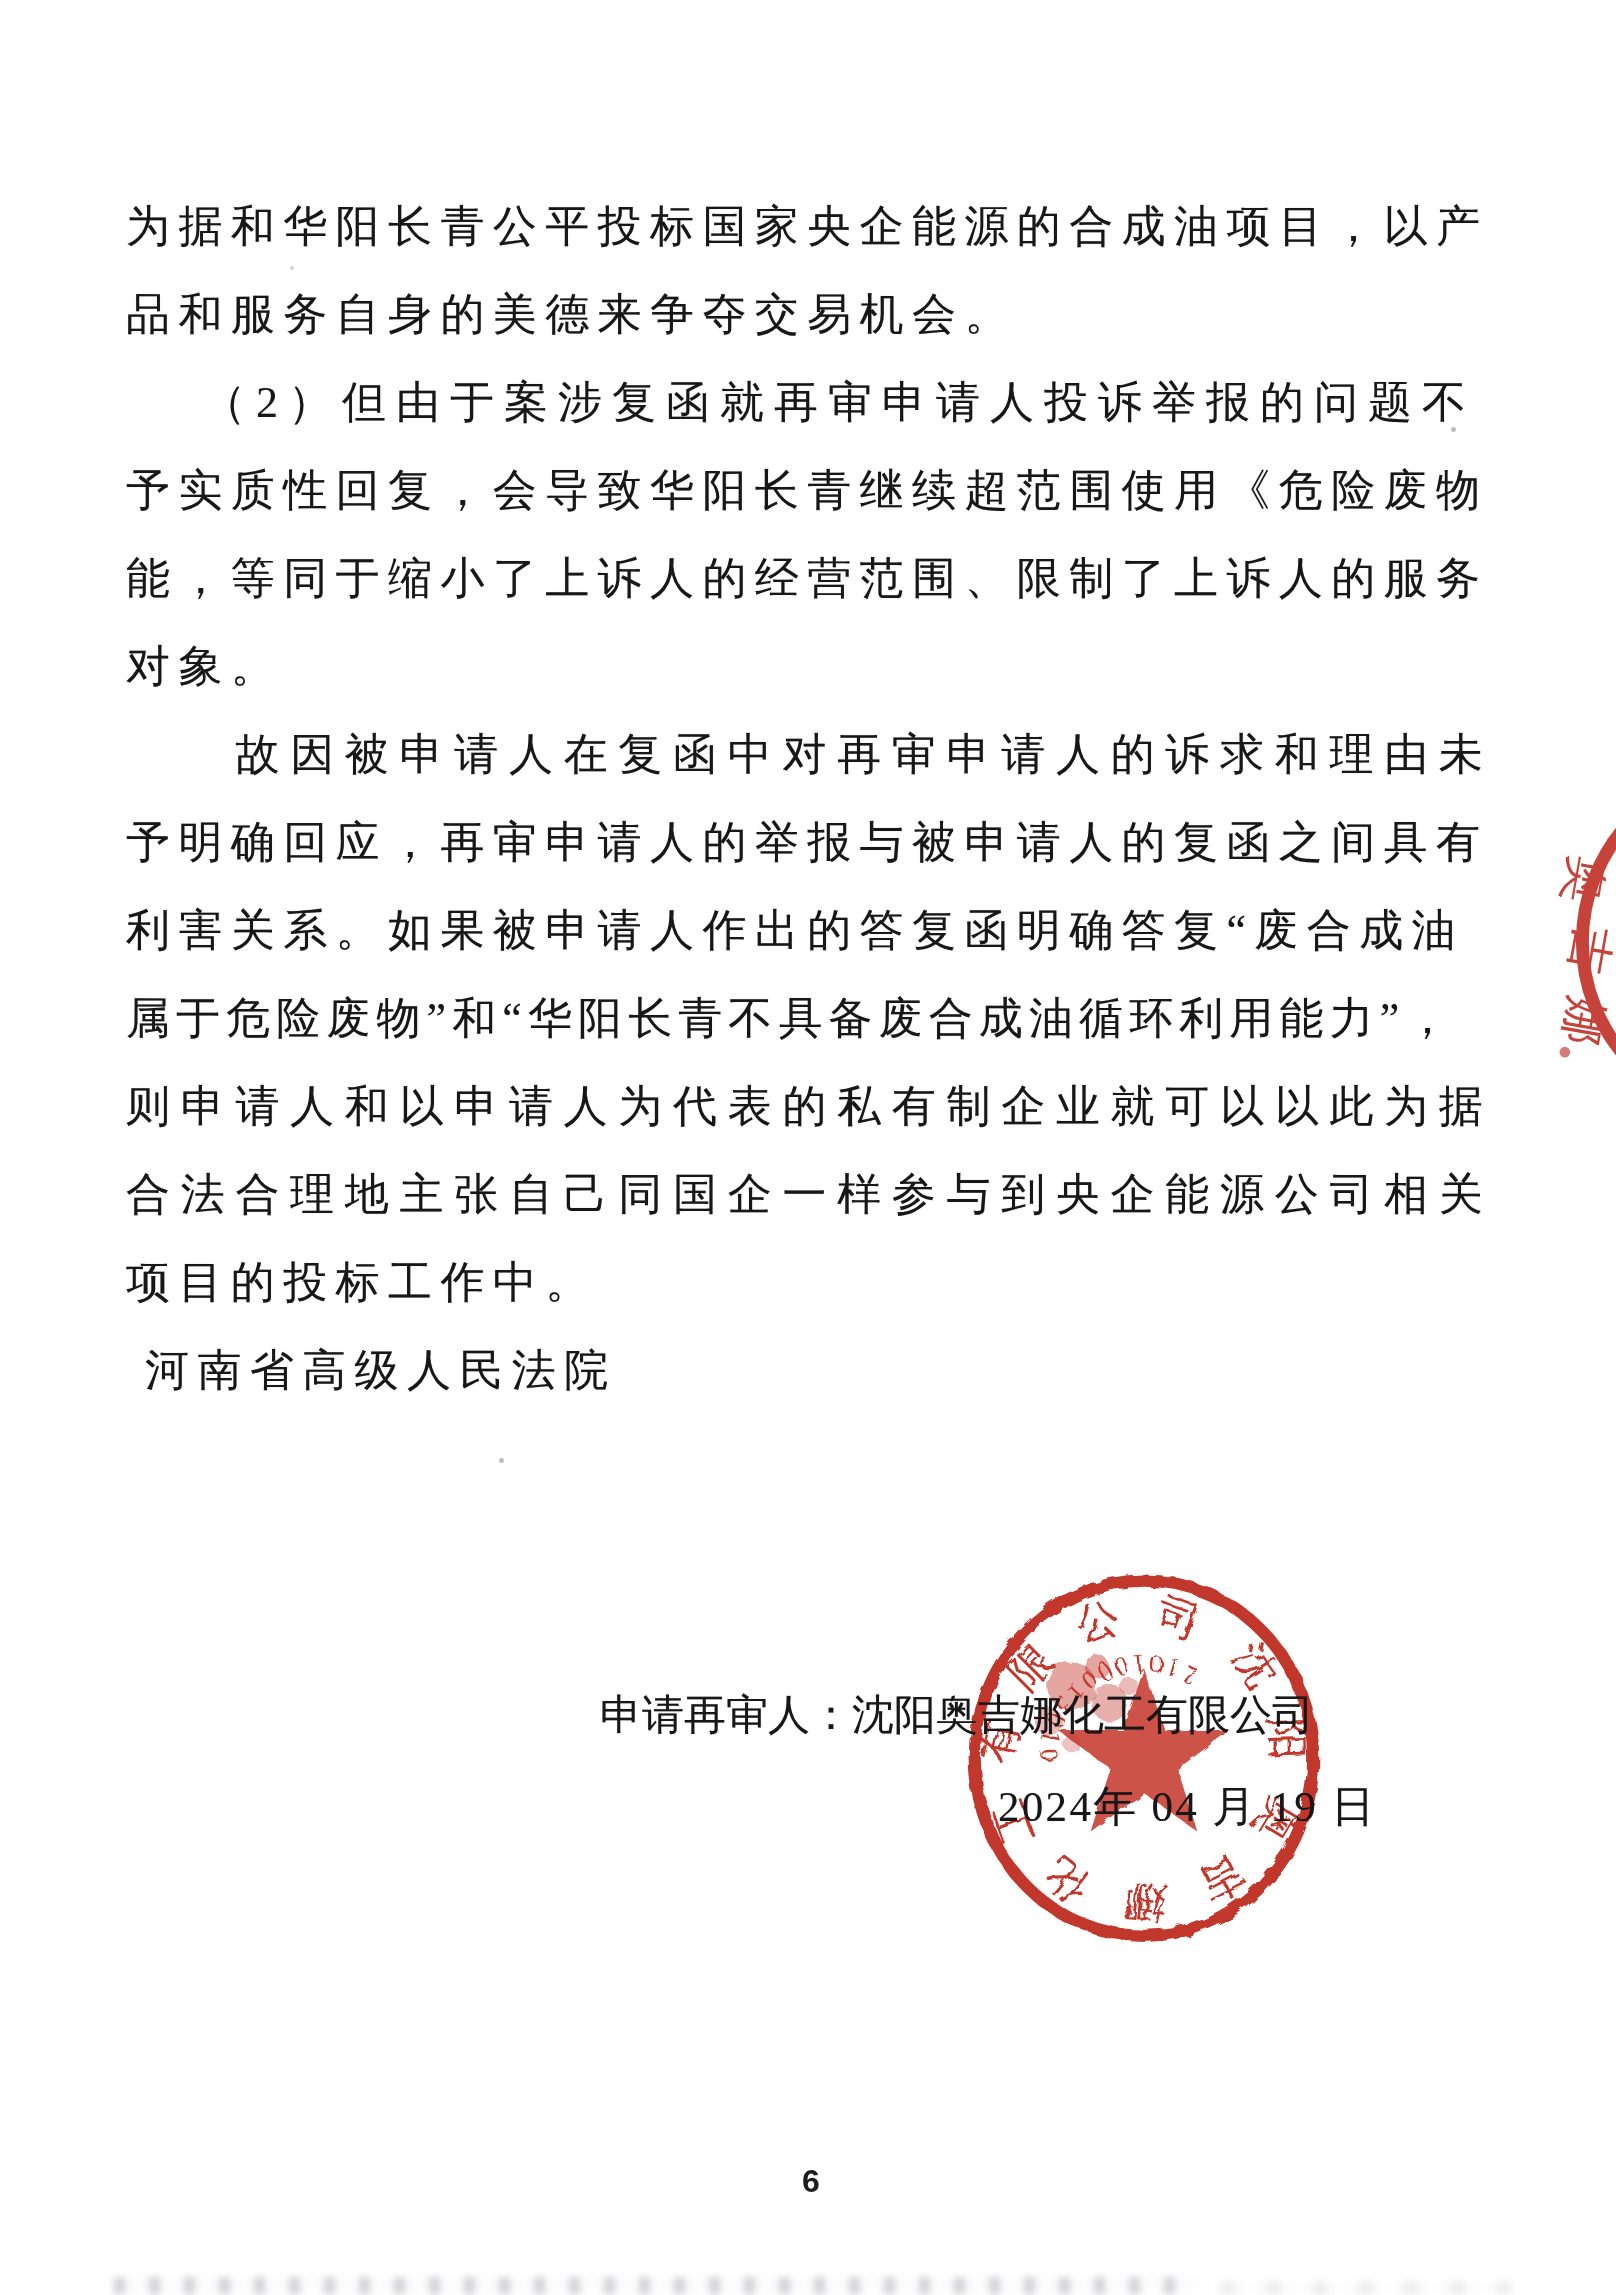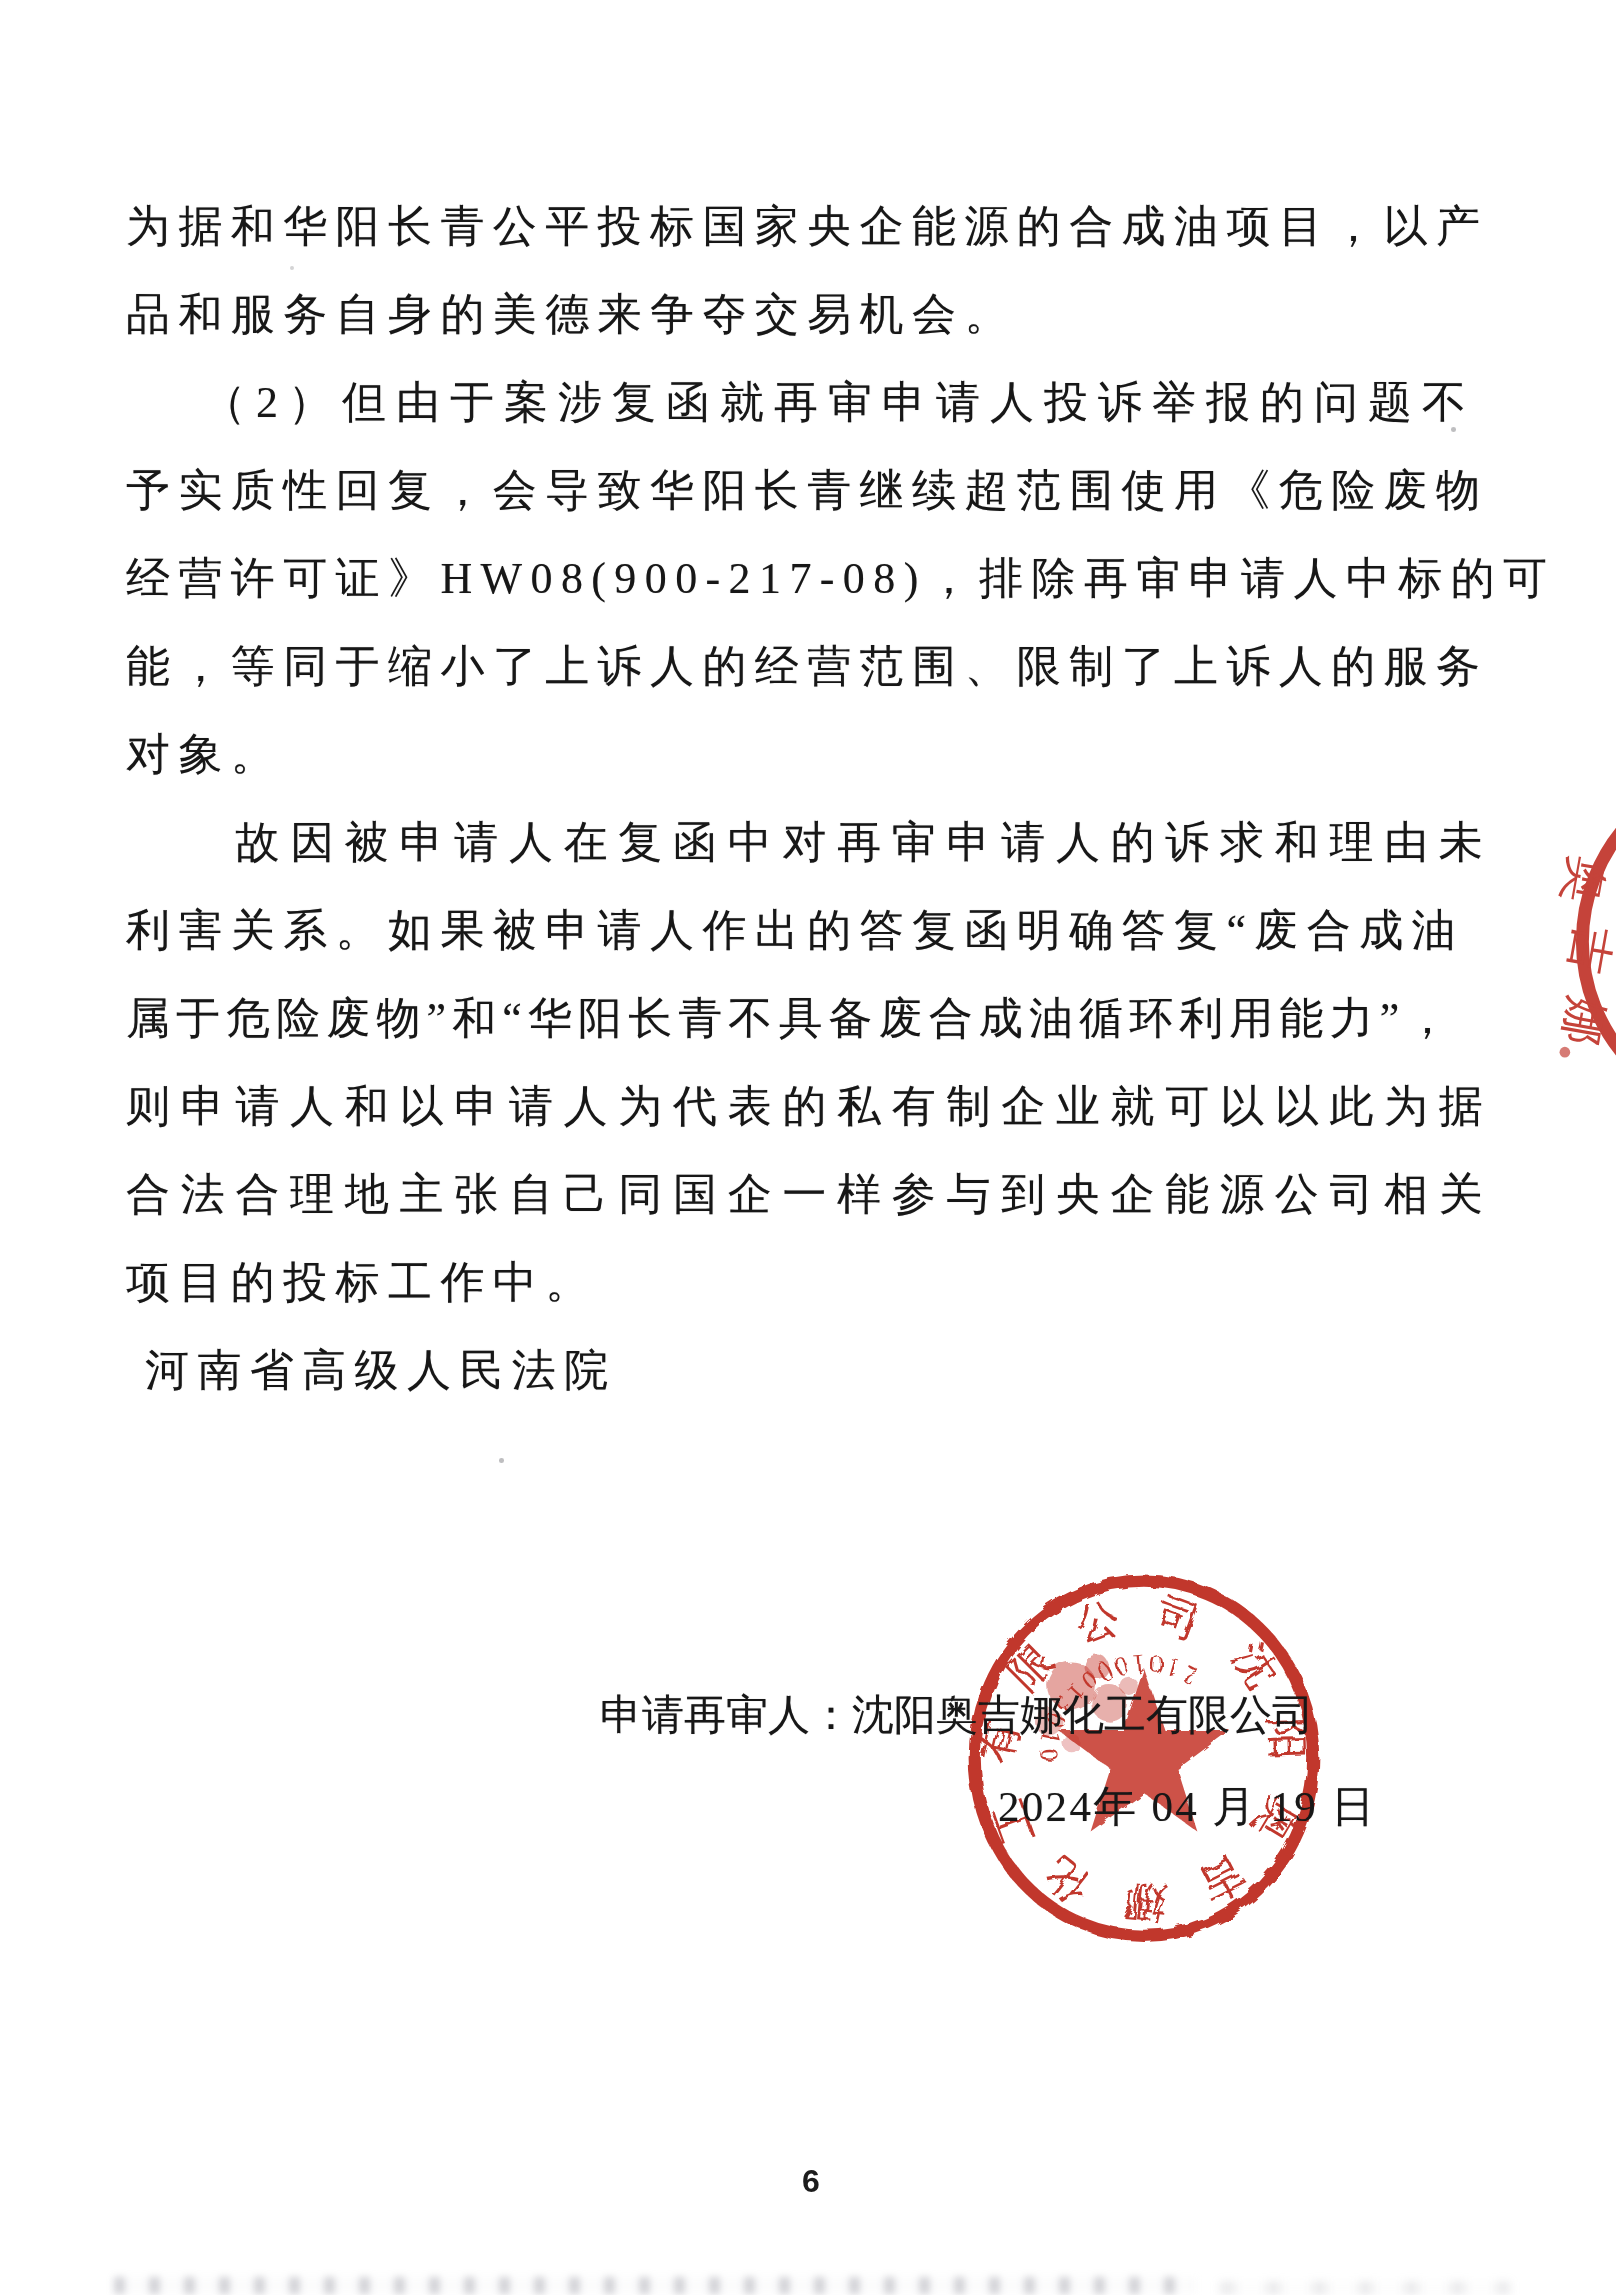--- a/index.html
+++ b/index.html
@@ -127,24 +127,24 @@
       <text font-size="62" transform="translate(2062,1305) rotate(100)">娜</text>
       <circle cx="2052" cy="1380" r="7" fill="#bb2318" opacity="0.7"></circle>
     </g>
   </svg>
 
   <div class="textblock" style="position:absolute;z-index:3;">
     <div class="line ls11">为据和华阳长青公平投标国家央企能源的合成油项目，以产</div>
     <div class="line ls11">品和服务自身的美德来争夺交易机会。</div>
     <div class="line ls13 ind100">（2）但由于案涉复函就再审申请人投诉举报的问题不</div>
     <div class="line ls11">予实质性回复，会导致华阳长青继续超范围使用《危险废物</div>
-    <div class="line ls11">经营许可证》HW08(900-217-08)，排除再审申请人中标的可</div>
     <div class="line ls11">能，等同于缩小了上诉人的经营范围、限制了上诉人的服务</div>
     <div class="line ls11">对象。</div>
     <div class="line ls14 ind130">故因被申请人在复函中对再审申请人的诉求和理由未</div>
+    <div class="line ls11">予明确回应，再审申请人的举报与被申请人的复函之间具有</div>
     <div class="line ls11">利害关系。如果被申请人作出的答复函明确答复“废合成油</div>
     <div class="line ls8">属于危险废物”和“华阳长青不具备废合成油循环利用能力”，</div>
     <div class="line ls14">则申请人和以申请人为代表的私有制企业就可以以此为据</div>
     <div class="line ls14">合法合理地主张自己同国企一样参与到央企能源公司相关</div>
     <div class="line ls11">项目的投标工作中。</div>
     <div class="line ls11 court">河南省高级人民法院</div>
   </div>
 
   <div class="sig-applicant">申请再审人：沈阳奥吉娜化工有限公司</div>
   <div class="sig-date">2024年 04 月 19 日</div>

